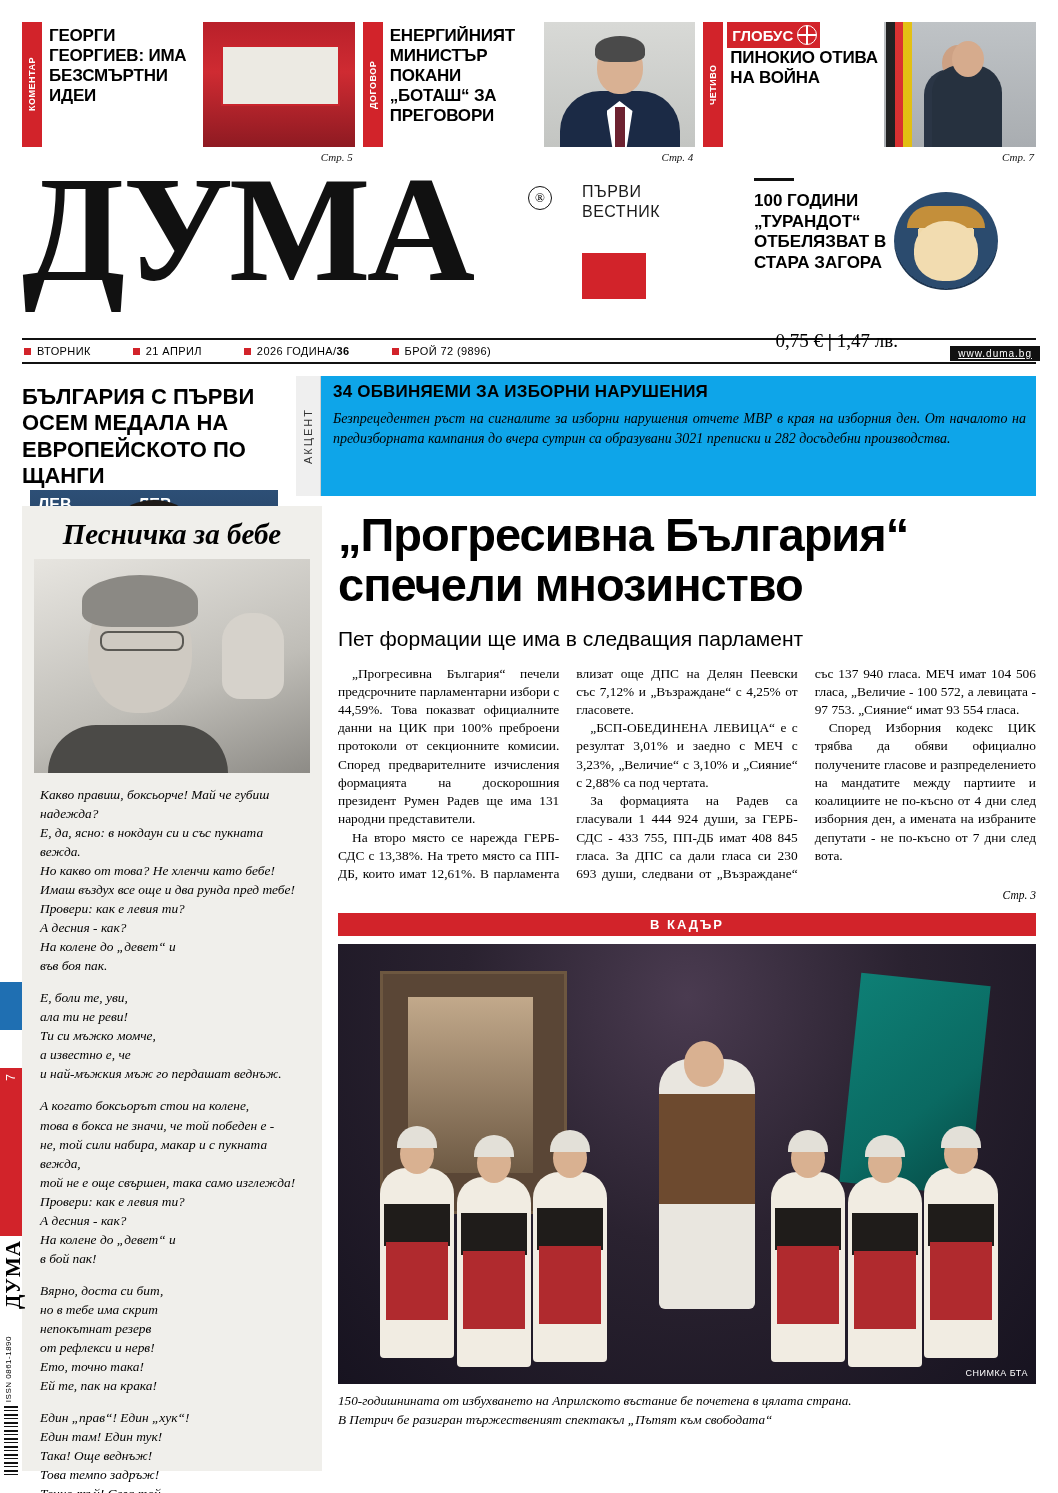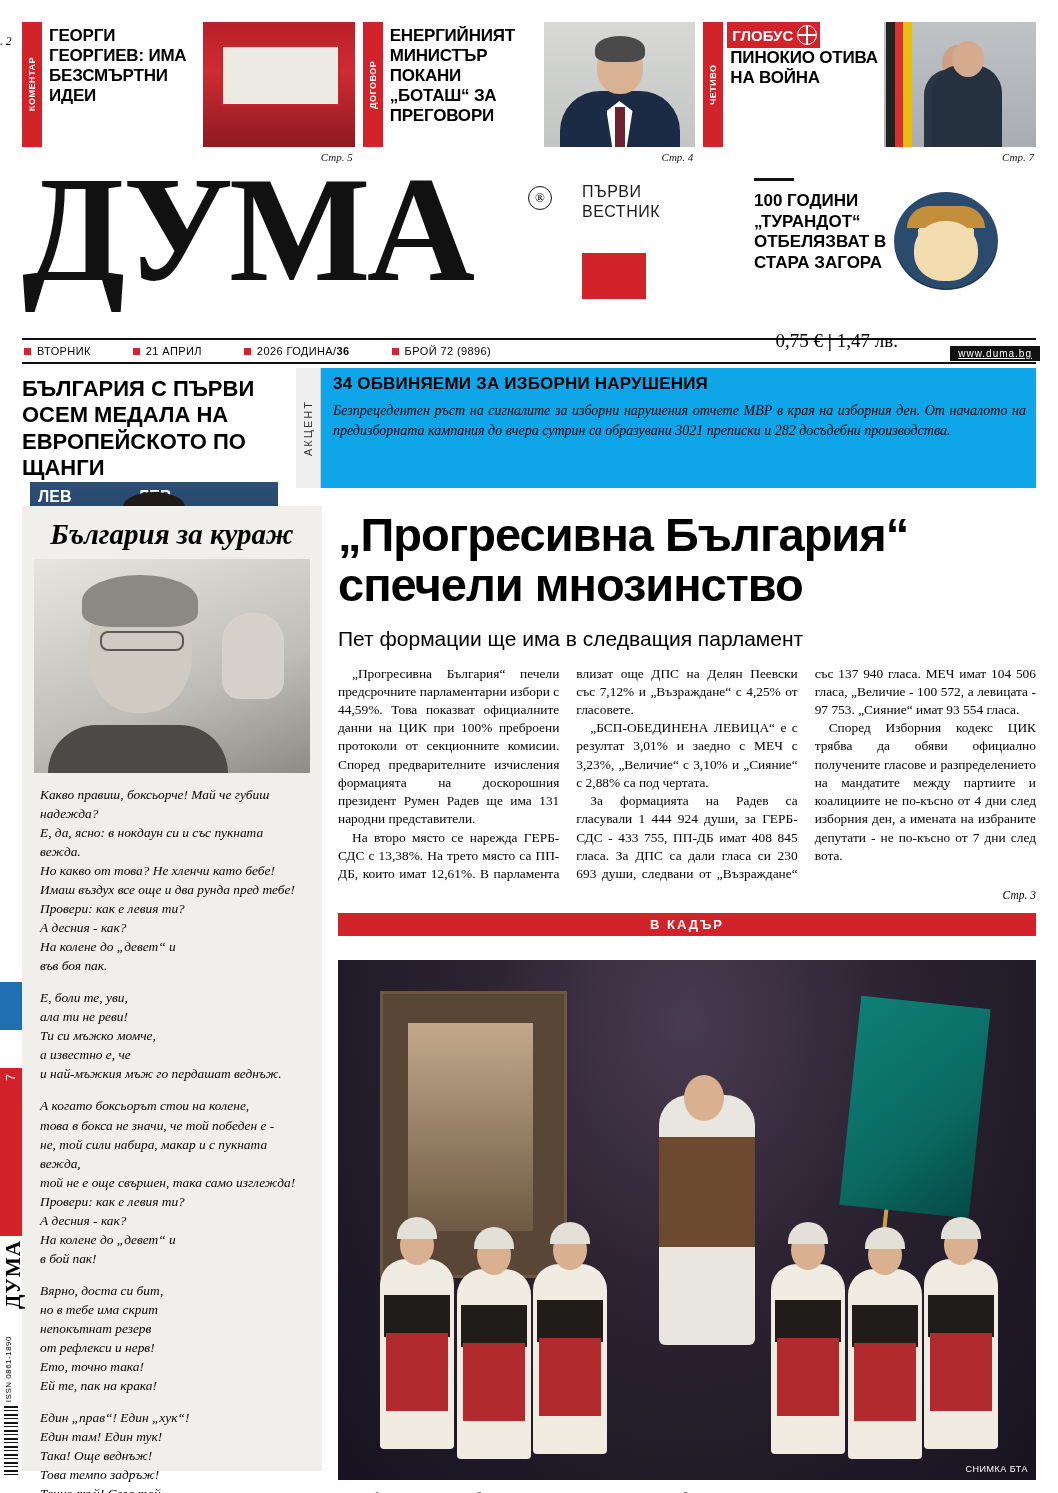--- a/index.html
+++ b/index.html
@@ -148,21 +148,21 @@
     position:absolute;right:160px;top:330px;font-family:"Liberation Serif",serif;
     font-size:19px;font-weight:bold;
   }
   .price .eu{font-weight:normal;}
   .site{
     position:absolute;right:18px;top:346px;background:#111;color:#fff;
     font-family:"Liberation Sans",sans-serif;font-size:10px;padding:2px 8px;letter-spacing:1px;text-decoration:underline;
   }
 
   
-  .bar2{position:absolute;left:22px;top:368px;width:1014px;height:120px;display:flex;gap:0;}
+  .bar2{position:absolute;left:22px;top:376px;width:1014px;height:120px;display:flex;gap:0;}
   .bar2 .left{width:264px;padding-top:8px;}
   .bar2 .left h3{
     margin:0;font-family:"Liberation Sans",sans-serif;font-weight:bold;font-size:22px;line-height:1.2;
   }
   .bar2 .photo{
     width:248px;height:108px;margin-left:8px;background:#33506d;position:relative;overflow:hidden;
   }
   .bar2 .photo .bg{position:absolute;inset:0;background:linear-gradient(180deg,#2d4f76 0%,#1d3450 100%);}
   .bar2 .photo .logo1{position:absolute;left:8px;top:6px;color:#fff;font-family:"Liberation Sans",sans-serif;font-weight:bold;font-size:16px;}
   .bar2 .photo .logo2{position:absolute;left:108px;top:6px;color:#fff;font-family:"Liberation Sans",sans-serif;font-weight:bold;font-size:16px;}
@@ -221,21 +221,21 @@
   .three-col p{margin:0 0 0 0;text-indent:14px;}
   .three-col p.first{text-indent:14px;}
   .str3{text-align:right;font-style:italic;font-size:11.5px;margin-top:6px;}
 
   .vkadur{
     margin-top:12px;background:#d2232a;color:#fff;text-align:center;
     font-family:"Liberation Sans",sans-serif;font-weight:bold;font-size:13px;
     letter-spacing:2px;padding:4px 0;
   }
   .bigphoto{
-    margin-top:24px;width:698px;height:520px;position:relative;overflow:hidden;
+    margin-top:8px;width:698px;height:440px;position:relative;overflow:hidden;
     background:#1a1620;
   }
   .bigphoto .stage{position:absolute;inset:0;background:
      radial-gradient(ellipse at 50% 12%,#4a3b50 0%,#2a2230 45%,#171320 100%);}
   .bigphoto .backdrop{position:absolute;left:6%;top:6%;width:26%;height:54%;background:#5a4636;border:3px solid #6d5740;}
   .bigphoto .portraitart{position:absolute;left:10%;top:12%;width:18%;height:40%;background:linear-gradient(180deg,#c2a98b,#6e5a44);}
   .bigphoto .flag{
     position:absolute;right:8%;top:8%;width:130px;height:210px;
     background:linear-gradient(135deg,#0e7f75 0%,#0a6a62 60%,#064a45 100%);
     transform:rotate(6deg);
@@ -389,21 +389,21 @@
     <div class="right">
       <h4>34 ОБВИНЯЕМИ ЗА ИЗБОРНИ НАРУШЕНИЯ</h4>
       <p>Безпрецедентен ръст на сигналите за изборни нарушения отчете МВР в края на изборния ден. От началото на предизборната кампания до вчера сутрин са образувани 3021 преписки и 282 досъдебни производства.</p>
       <span class="page">Стр. 2</span>
     </div>
   </div>
 
   <div class="main">
 
     <div class="colL">
-      <div class="title">България за кураж</div>
+      <div class="title">Песничка за бебе</div>
       <div class="portrait">
         <div class="bg"></div>
         <div class="shoulder"></div>
         <div class="face"></div>
         <div class="hair"></div>
         <div class="glasses"></div>
         <div class="hand"></div>
       </div>
       <div class="poem">
         <p style="white-space:pre-line">Какво правиш, боксьорче! Май че губиш надежда?

